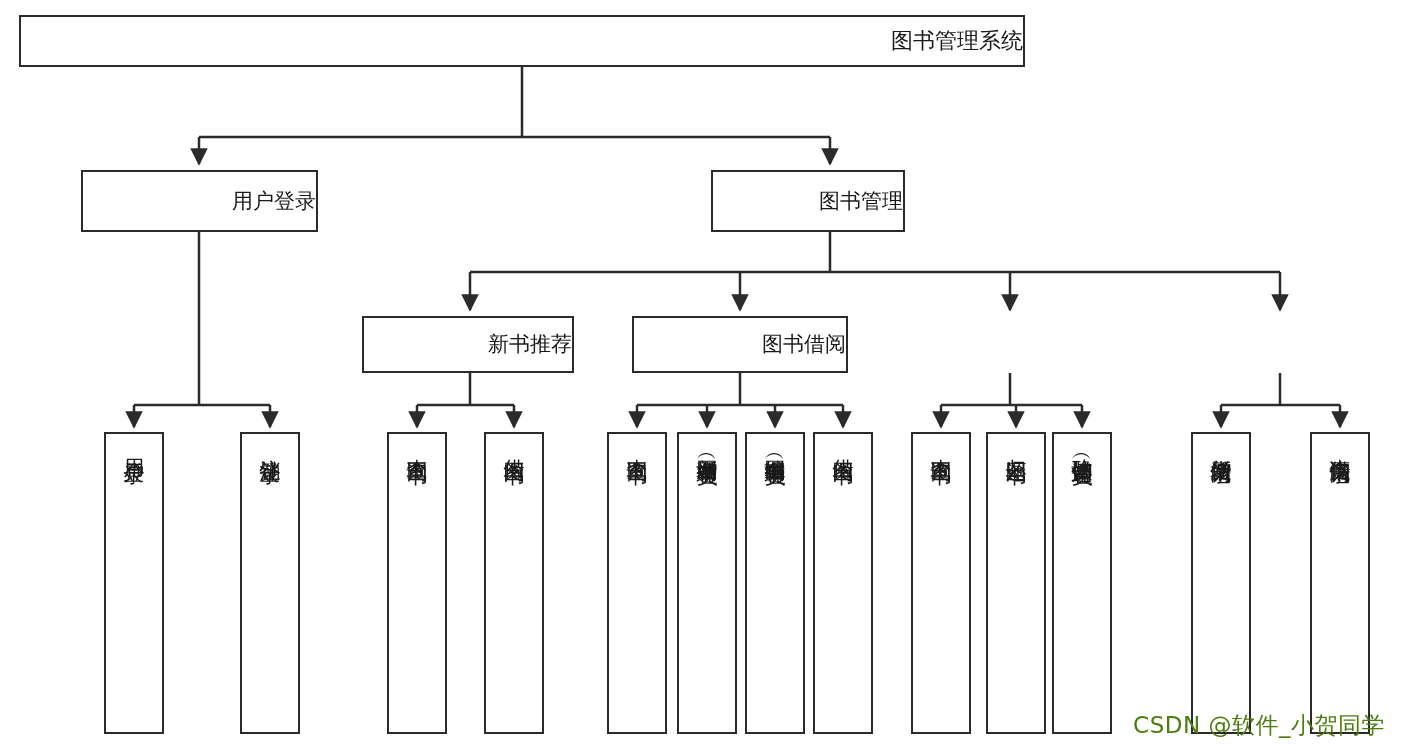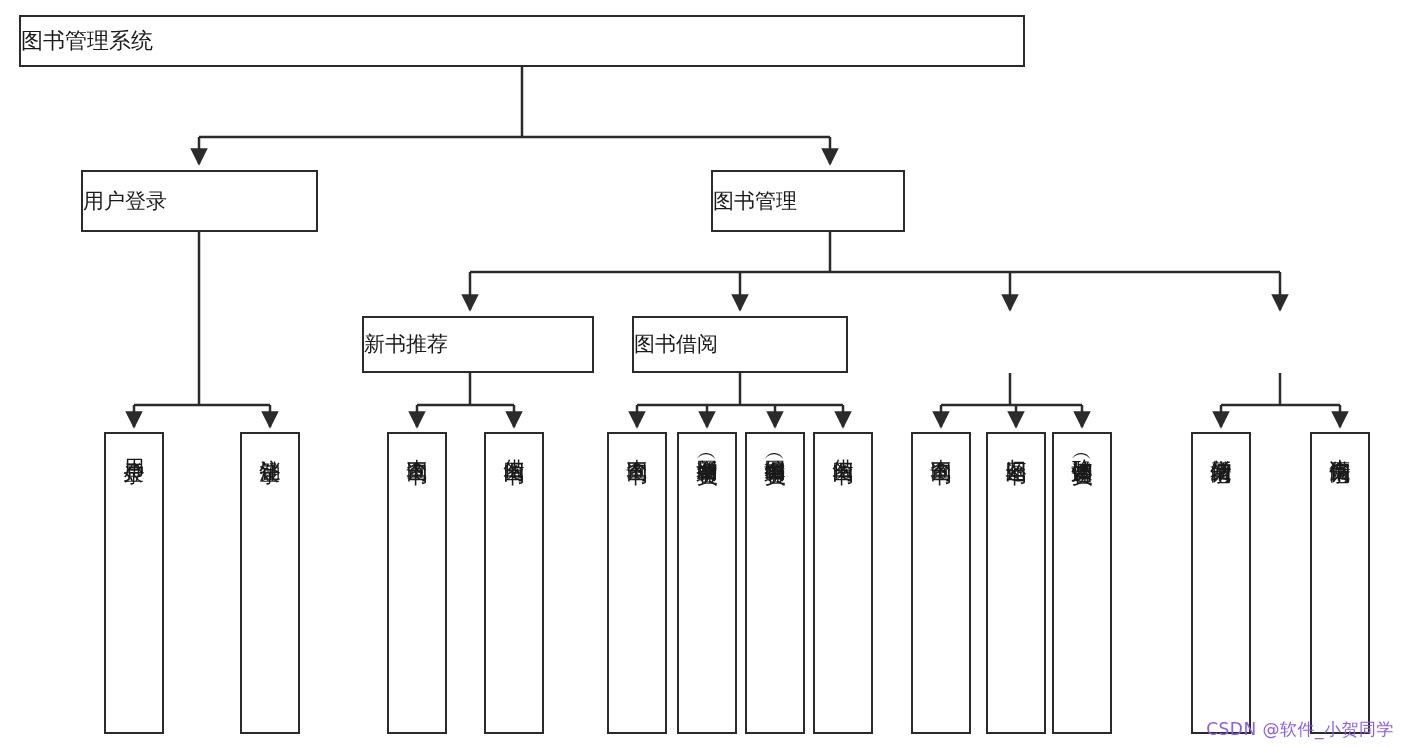--- a/index.html
+++ b/index.html
@@ -25,21 +25,21 @@
     height: 747px;
     pointer-events: none;
   }
   .node {
     position: absolute;
     box-sizing: border-box;
     background: #ffffff;
     border: 2px solid #2b2b2b;
     display: flex;
     align-items: center;
-    justify-content: flex-start;
+    justify-content: flex-end;
     color: #1a1a1a;
   }
   .node .label {
     display: block;
     text-align: center;
     line-height: 1.18;
     white-space: pre;
   }
   .node-root {
     font-size: 22px;
@@ -61,24 +61,24 @@
     font-size: 21px;
     line-height: 1.15;
     letter-spacing: 2px;
     white-space: pre;
   }
   .node-leaf.tall-text .label {
     letter-spacing: 1px;
   }
   #watermark {
     position: absolute;
-    right: 11px;
+    right: 20px;
     bottom: 6px;
-    font-size: 17px;
-    color: #8b5cf6;
+    font-size: 23px;
+    color: #4d7c0f;
     letter-spacing: 0.5px;
     white-space: nowrap;
   }
 </style>
 </head>
 <body>
 
 <div id="diagram-root">
 
   <svg id="connector-layer" viewBox="0 0 1405 747" width="1405" height="747" xmlns="http://www.w3.org/2000/svg">
@@ -138,21 +138,21 @@
     <span class="label">图书管理系统</span>
   </div>
 
   <div class="node node-l2" style="left:81px; top:170px; width:237px; height:62px;">
     <span class="label">用户登录</span>
   </div>
   <div class="node node-l2" style="left:711px; top:170px; width:194px; height:62px;">
     <span class="label">图书管理</span>
   </div>
 
-  <div class="node node-l3" style="left:362px; top:316px; width:232px; height:57px;">
+  <div class="node node-l3" style="left:362px; top:316px; width:212px; height:57px;">
     <span class="label">新书推荐</span>
   </div>
   <div class="node node-l3" style="left:632px; top:316px; width:216px; height:57px;">
     <span class="label">图书借阅</span>
   </div>
 
   <div class="node node-leaf" style="left:104px; top:432px; width:60px; height:302px;">
     <span class="label">用户登录</span>
   </div>
   <div class="node node-leaf" style="left:240px; top:432px; width:60px; height:302px;">

